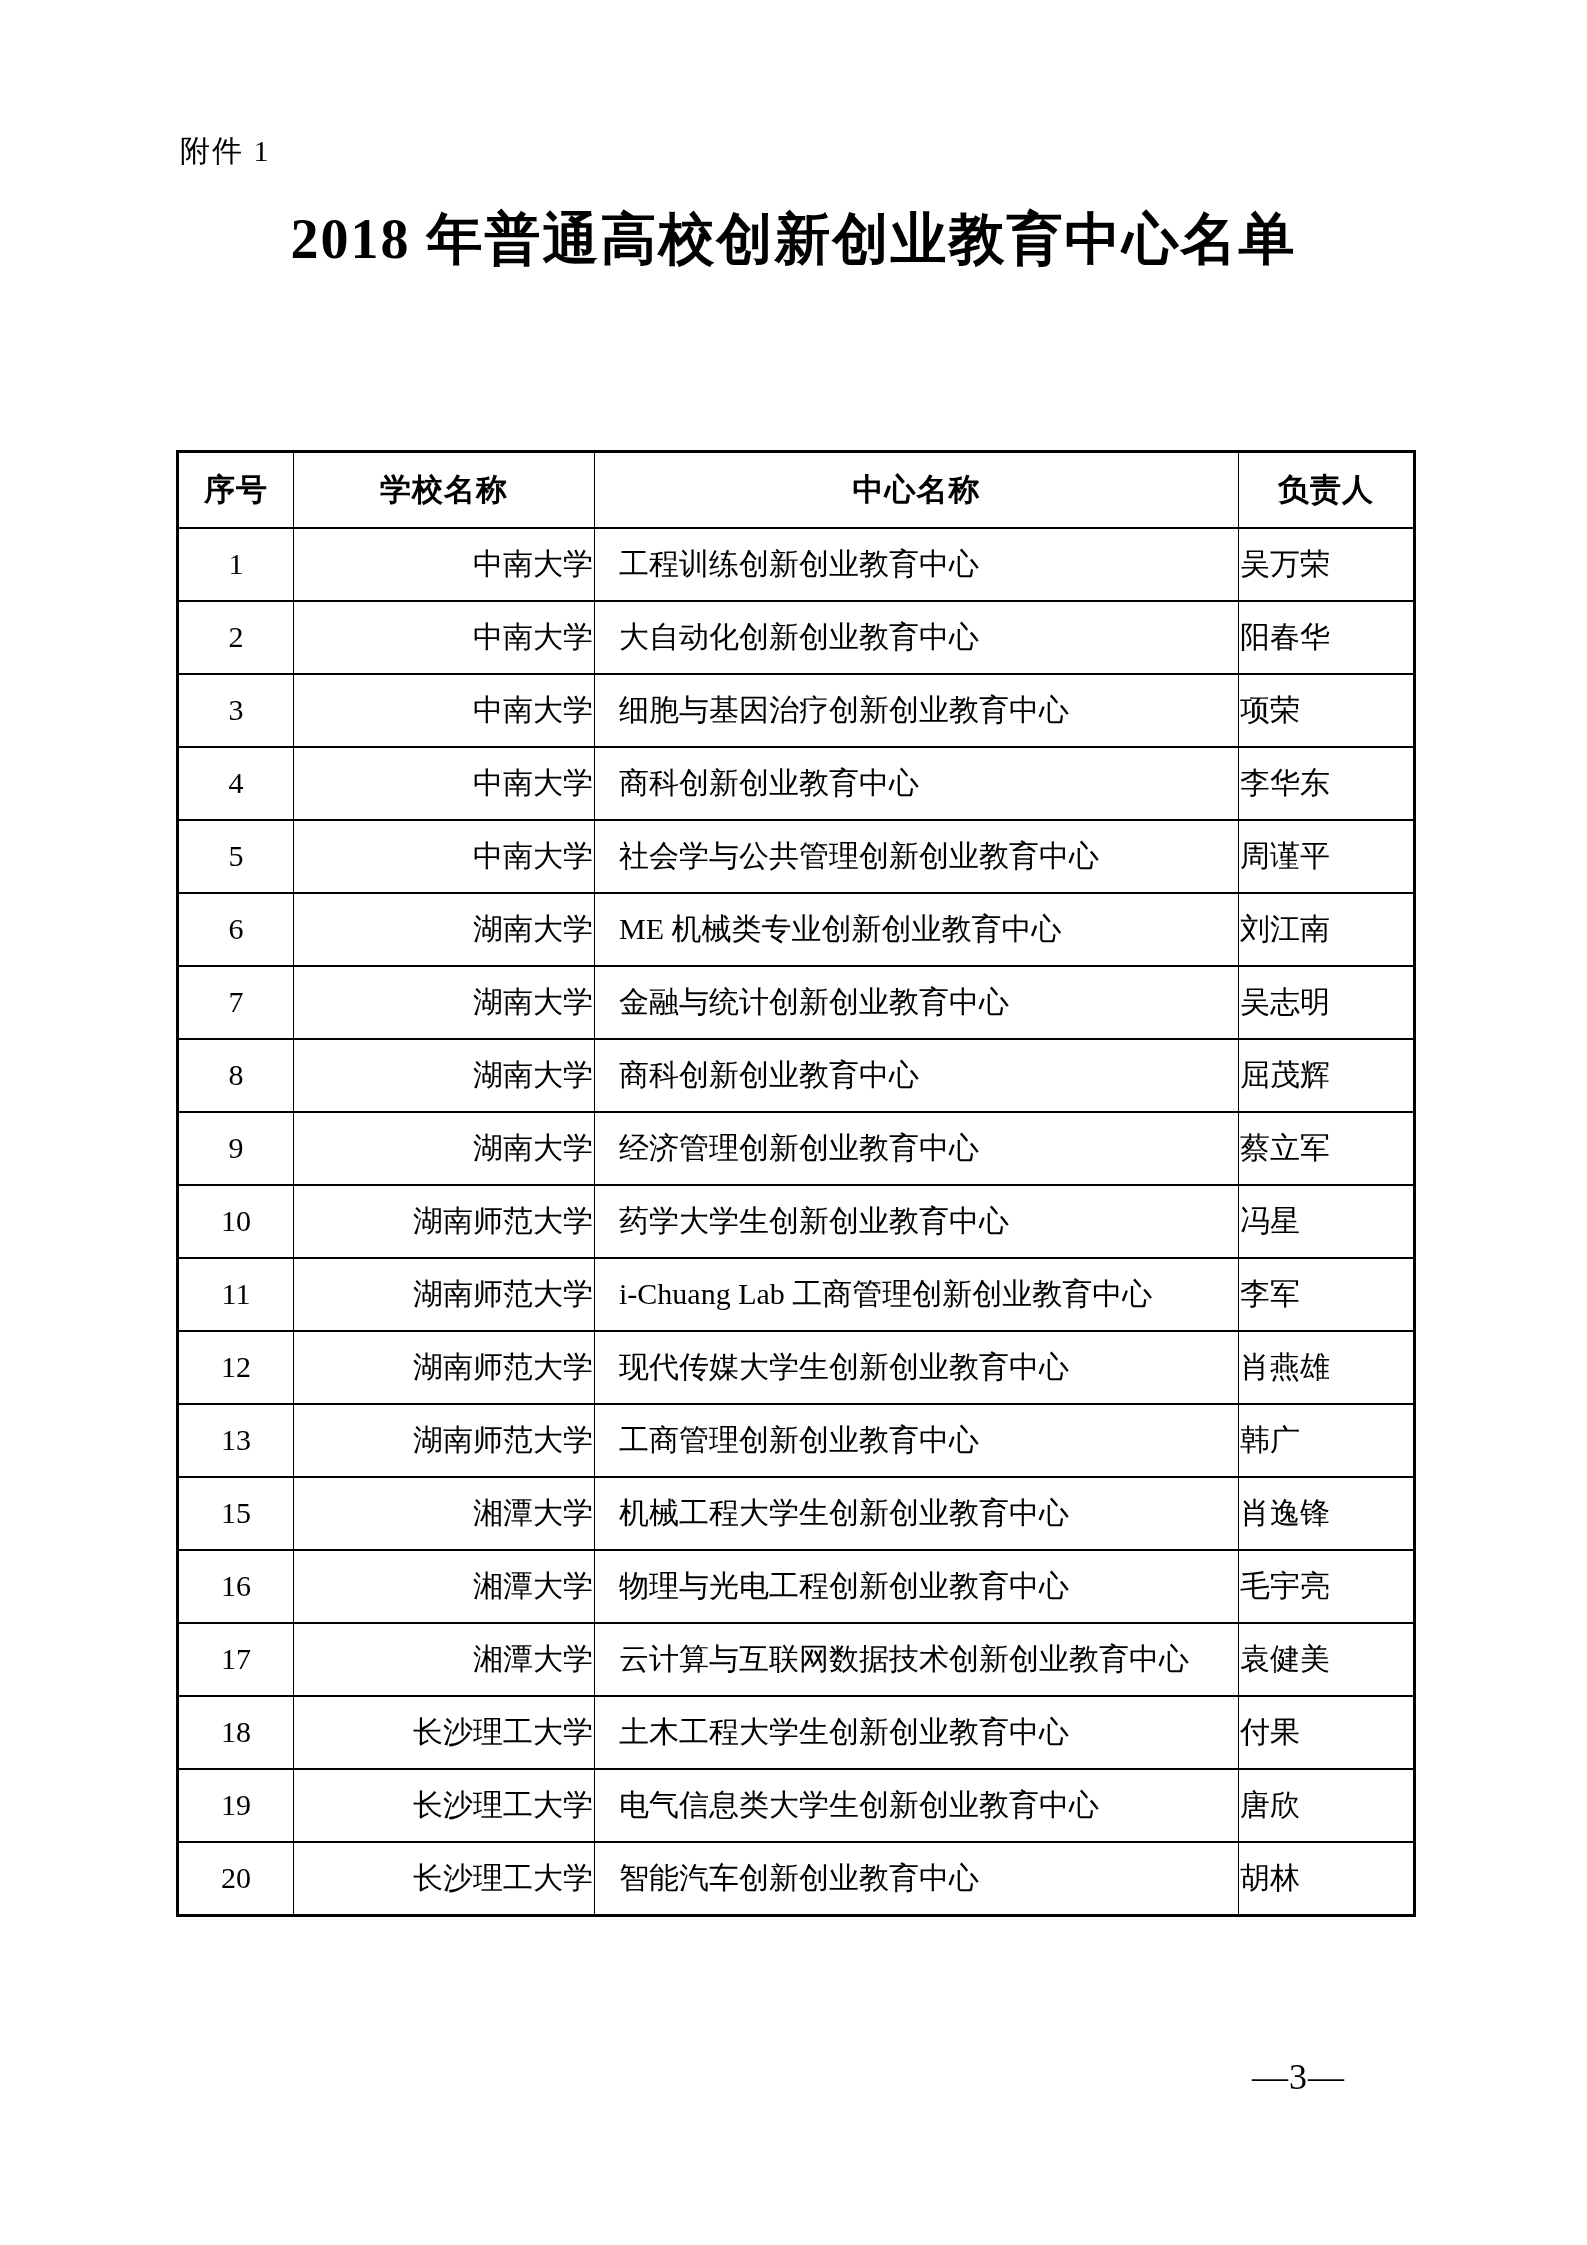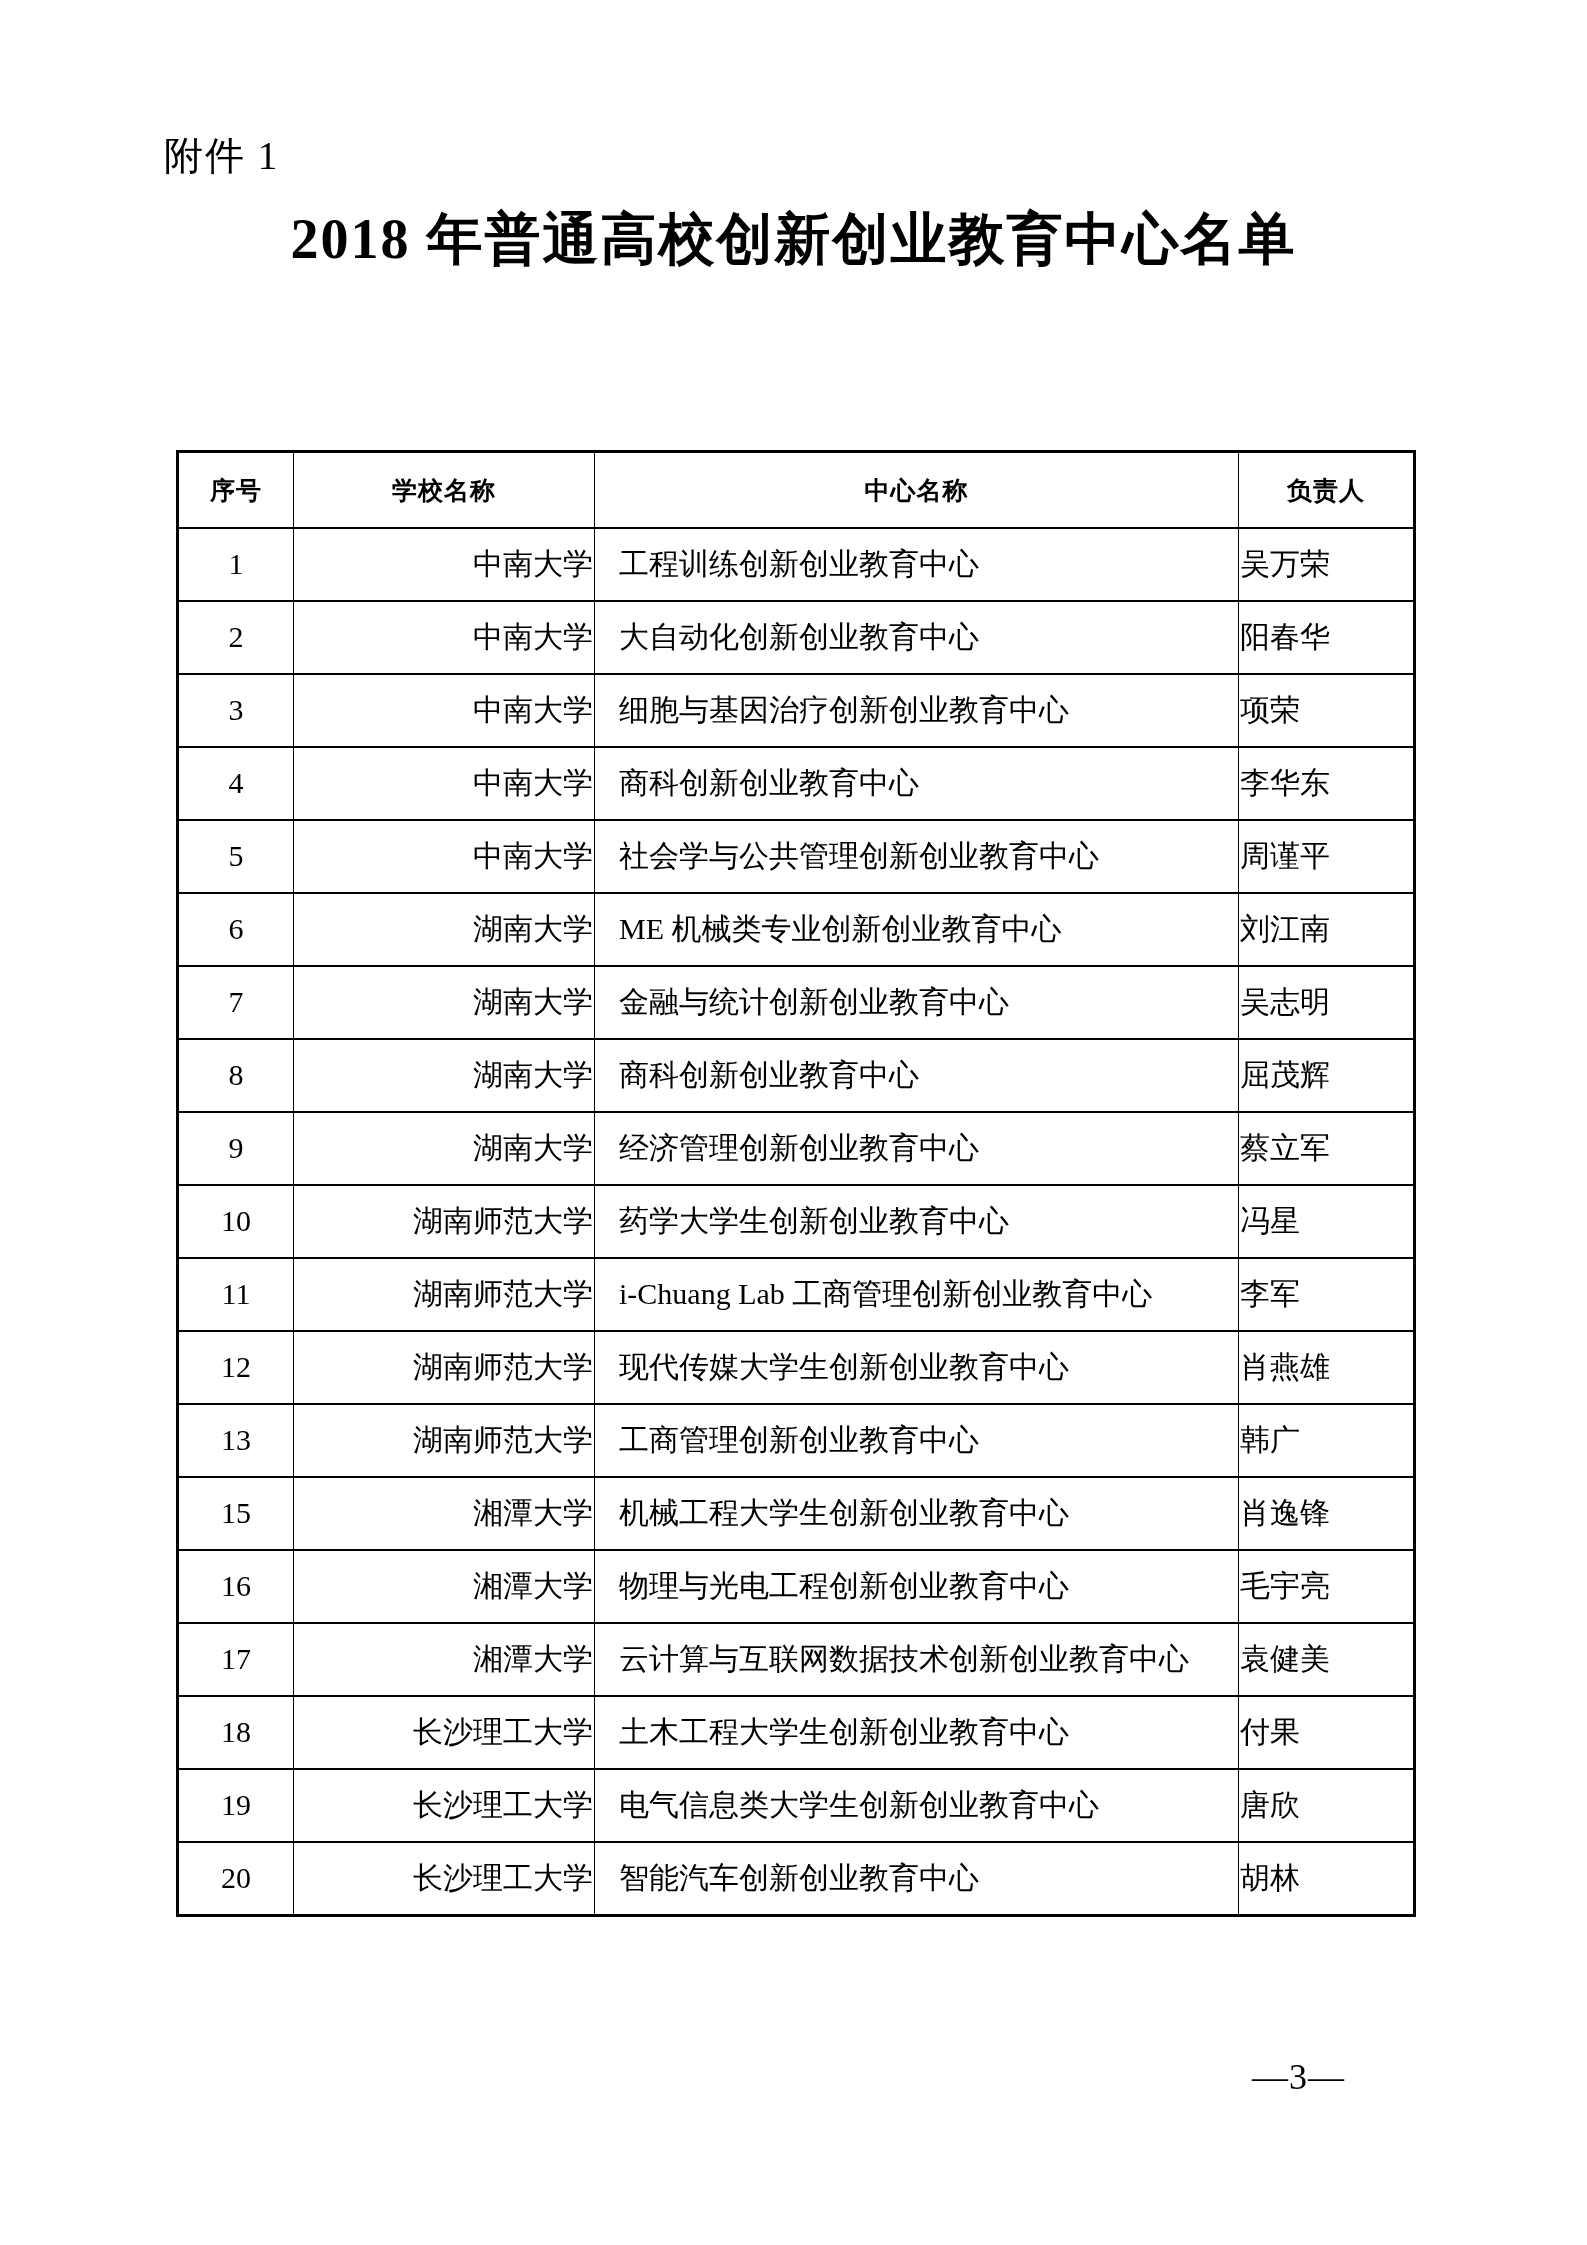--- a/index.html
+++ b/index.html
@@ -13,23 +13,23 @@
     position: relative;
     color: #000000;
     font-family: "Liberation Serif", "DejaVu Serif", serif;
   }
   .page {
     position: absolute;
     inset: 0;
   }
   .attachment-label {
     position: absolute;
-    left: 164px;
+    left: 180px;
     top: 133px;
-    font-size: 39px;
+    font-size: 30px;
     line-height: 1.2;
     letter-spacing: 2px;
   }
   .doc-title {
     position: absolute;
     left: 0;
     right: 0;
     top: 186px;
     margin: 16px;
     text-align: center;
@@ -51,21 +51,21 @@
   .centers-table td {
     border-top: 2.5px solid #000000;
     border-bottom: 2.5px solid #000000;
     border-left: 1.5px solid #000000;
     border-right: 1.5px solid #000000;
     vertical-align: middle;
     overflow: hidden;
   }
   .centers-table thead th {
     height: 72px;
-    font-size: 25px;
+    font-size: 31px;
     font-weight: bold;
     text-align: center;
     font-family: Liberation Mono, monospace;
     letter-spacing: 1px;
   }
   .centers-table td {
     height: 69px;
     font-size: 30px;
     line-height: 1.35;
   }

